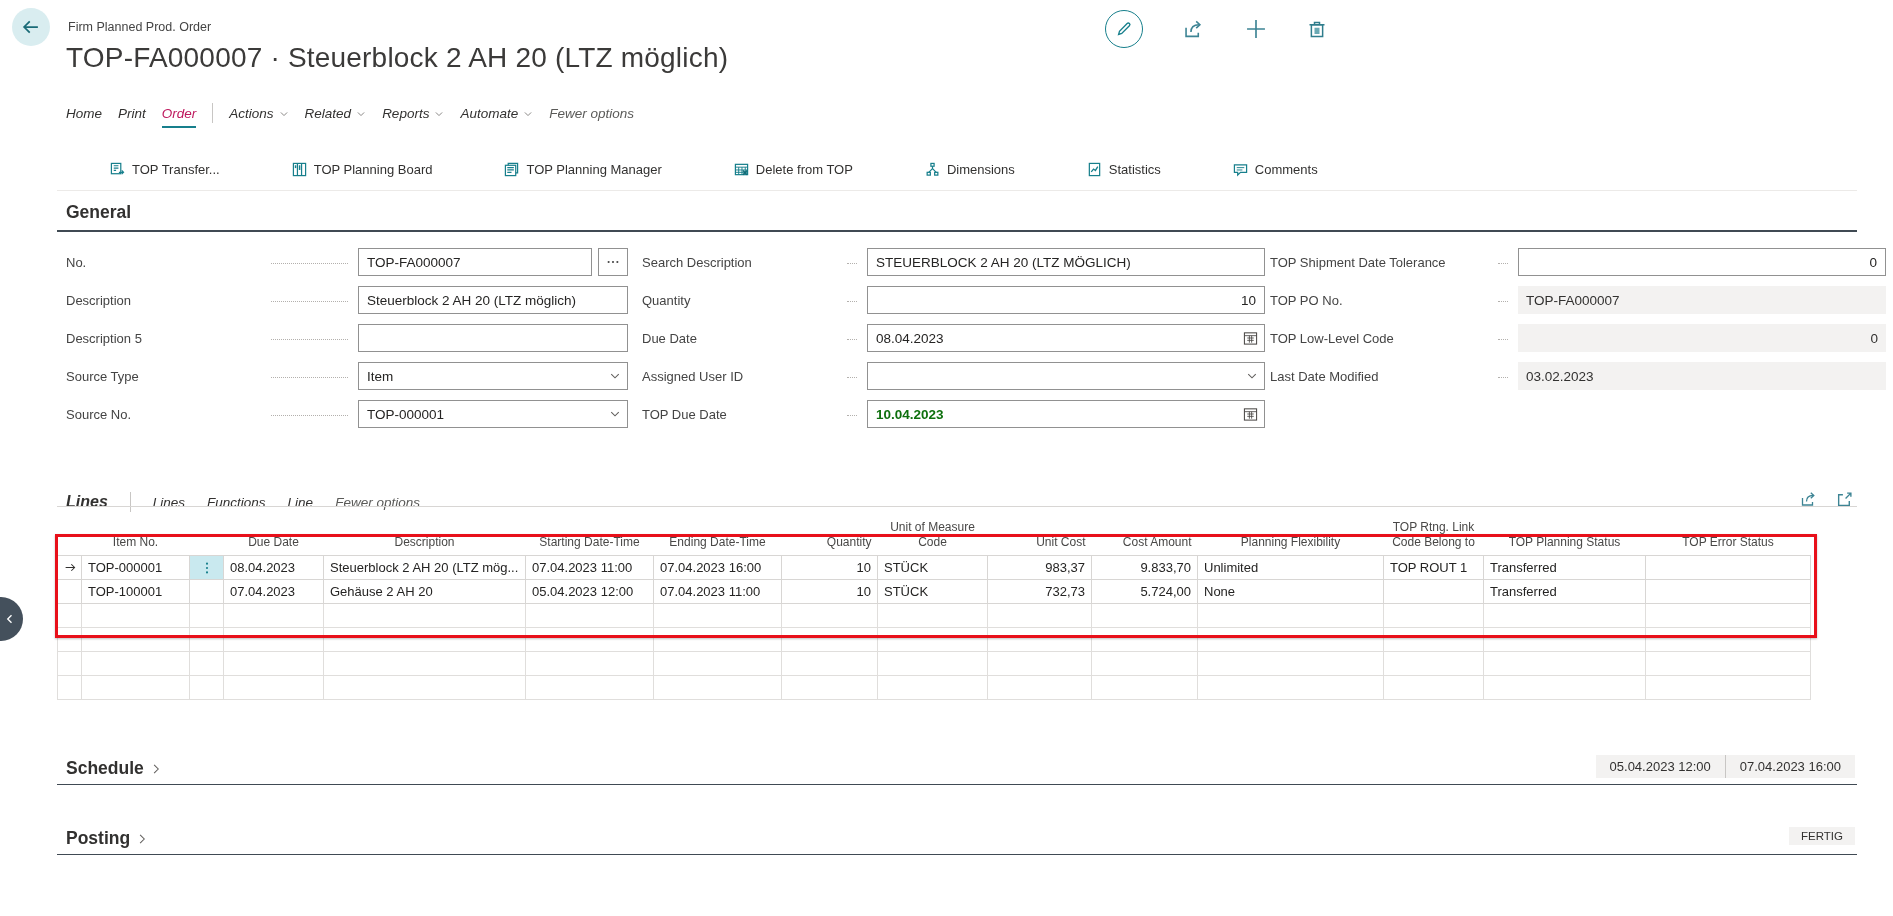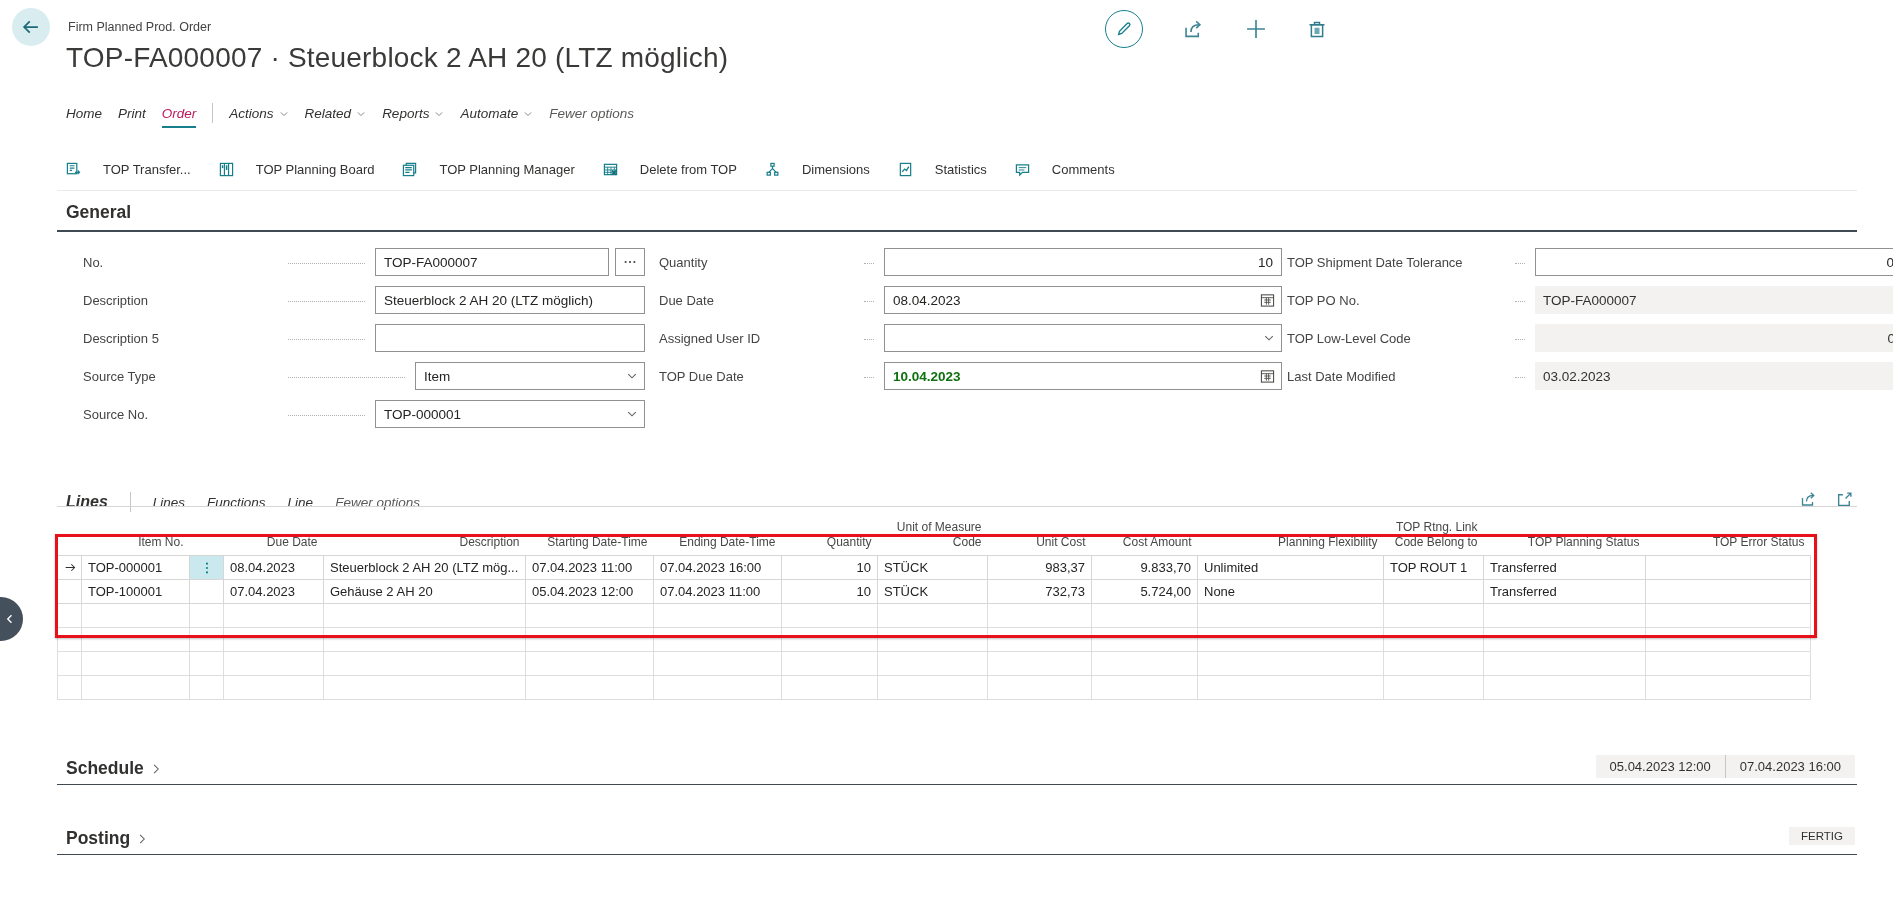--- a/index.html
+++ b/index.html
@@ -22,29 +22,29 @@
   .menubar { position:absolute; left:66px; top:101px; display:flex; align-items:center; gap:16px; font-size:13.5px; height:24px;font-style:italic; }
   .menu-item { color:#323130; cursor:pointer; display:flex; align-items:center; gap:5px; white-space:nowrap; }
   .menu-item.active { color:#be185d; position:relative;justify-content:center; }
   .menu-item.active::after { content:""; position:absolute; left:0; right:0; bottom:-7px; height:2px; background:#177f8c; }
   .menu-item .chev { margin-top:2px; }
   .menu-item.muted { color:#5a5a58; }
   .vdiv { width:1px; height:20px; background:#c8c6c4; }
 
   
   .cmdbar { position:absolute; left:66px; top:157px; display:flex; align-items:center; gap:28px; height:24px; }
-  .cmd { display:flex; align-items:center; gap:22px; font-size:13px; color:#323130; cursor:pointer; white-space:nowrap; }
+  .cmd { display:flex; align-items:center; gap:7px; font-size:13px; color:#323130; cursor:pointer; white-space:nowrap;margin-left:44px; }
 
   .hsep { position:absolute; left:57px; width:1800px; height:1px; background:#eceae8; }
 
   
   .section-heading { position:absolute; left:66px; font-size:17.5px; font-weight:700; color:#323130; display:flex; align-items:center; gap:4px; }
   .dark-line { position:absolute; left:57px; width:1800px; background:#404a53; }
 
-  .general-grid { position:absolute; left:83px; top:248px; width:1791px; display:grid;
+  .general-grid { position:absolute; left:66px; top:248px; width:1791px; display:grid;
                   grid-template-columns:562px 614px 1fr; column-gap:14px; }
   .field { display:flex; align-items:center; height:28px; margin-bottom:10px; }
   .flabel { font-size:13px; color:#444; white-space:nowrap; }
   .field .flabel { width:195px; flex:none; }
   .gcol3 .field .flabel { width:218px; }
   .leader { flex:1; margin:0 10px 9px 10px; border-bottom:1px dotted #b3b0ad; height:13px; min-width:10px; }
   .ctrl { position:relative; flex:none; height:28px; }
   .gcol1 .ctrl { width:234px; }
   .gcol2 .ctrl { width:398px; }
   .gcol3 .ctrl { width:368px; }
@@ -60,21 +60,21 @@
                   display:flex; align-items:center; justify-content:center; cursor:pointer; }
 
   
   .lines-bar { position:absolute; left:66px; top:490px; display:flex; align-items:center; gap:22px; height:24px;font-style:italic; }
   .lines-title { font-size:16px; font-weight:700; color:#323130; }
   .lines-menu { font-size:13.5px; color:#323130; cursor:pointer; }
   .lines-menu.muted { color:#5a5a58; }
   .lines-icons { position:absolute; right:40px; top:490px; display:flex; gap:18px; }
 
   table.grid { position:absolute; left:57px; top:518px; width:1753px; border-collapse:collapse; table-layout:fixed; font-size:13px; }
-  table.grid th { font-weight:400; font-size:12px; color:#494847; text-align:right; vertical-align:bottom;
+  table.grid th { font-weight:400; font-size:12px; color:#494847; text-align:center; vertical-align:bottom;
                   padding:2px 6px 5px 6px; line-height:1.25; }
   table.grid th.num, table.grid td.num { text-align:right; }
   table.grid td { height:24px; padding:0 6px; border:1px solid #e0dedc; border-left:none; white-space:nowrap;
                   overflow:hidden; text-overflow:ellipsis; color:#252423; background:#fff; }
   table.grid td:first-child { border:1px solid #e0dedc; border-right:1px solid #e0dedc; }
   table.grid tr.rdata td { border-color:#d8d6d4; }
   td.ind { text-align:center; padding:0; }
   td.dots { text-align:center; padding:0; }
   td.dots.sel { background:#c9e9ef; border:1px solid #9fd3dd; }
 
@@ -292,21 +292,21 @@
         <span class="ctrl" style="width:270px;"><input value="Steuerblock 2 AH 20 (LTZ möglich)" style=""></span>
       </div>
       <div class="field">
         <span class="flabel">Description 5</span>
         <span class="leader"></span>
         <span class="ctrl" style="width:270px;"><input value="" style=""></span>
       </div>
       <div class="field">
         <span class="flabel">Source Type</span>
         <span class="leader"></span>
-        <span class="ctrl" style="width:230px;">
+        <span class="ctrl" style="width:270px;">
           <input class="with-icon" value="Item" style="">
           <span class="trail">
               <svg width="12" height="12" viewBox="0 0 16 16" fill="none" stroke="#605e5c" stroke-width="1.4">
                 <path d="M3 5.5 L8 10.5 L13 5.5"></path>
               </svg>
             </span>
         </span>
       </div>
       <div class="field">
         <span class="flabel">Source No.</span>
@@ -316,20 +316,25 @@
           <span class="trail">
               <svg width="12" height="12" viewBox="0 0 16 16" fill="none" stroke="#605e5c" stroke-width="1.4">
                 <path d="M3 5.5 L8 10.5 L13 5.5"></path>
               </svg>
             </span>
         </span>
       </div>
     </div>
 
     <div class="gcol2">
+      <div class="field">
+        <span class="flabel">Search Description</span>
+        <span class="leader"></span>
+        <span class="ctrl"><input value="STEUERBLOCK 2 AH 20 (LTZ MÖGLICH)" style=""></span>
+      </div>
       <div class="field">
         <span class="flabel">Quantity</span>
         <span class="leader"></span>
         <span class="ctrl"><input class="right" value="10" style=""></span>
       </div>
       <div class="field">
         <span class="flabel">Due Date</span>
         <span class="leader"></span>
         <span class="ctrl">
           <input class="with-icon" value="08.04.2023" style="">

